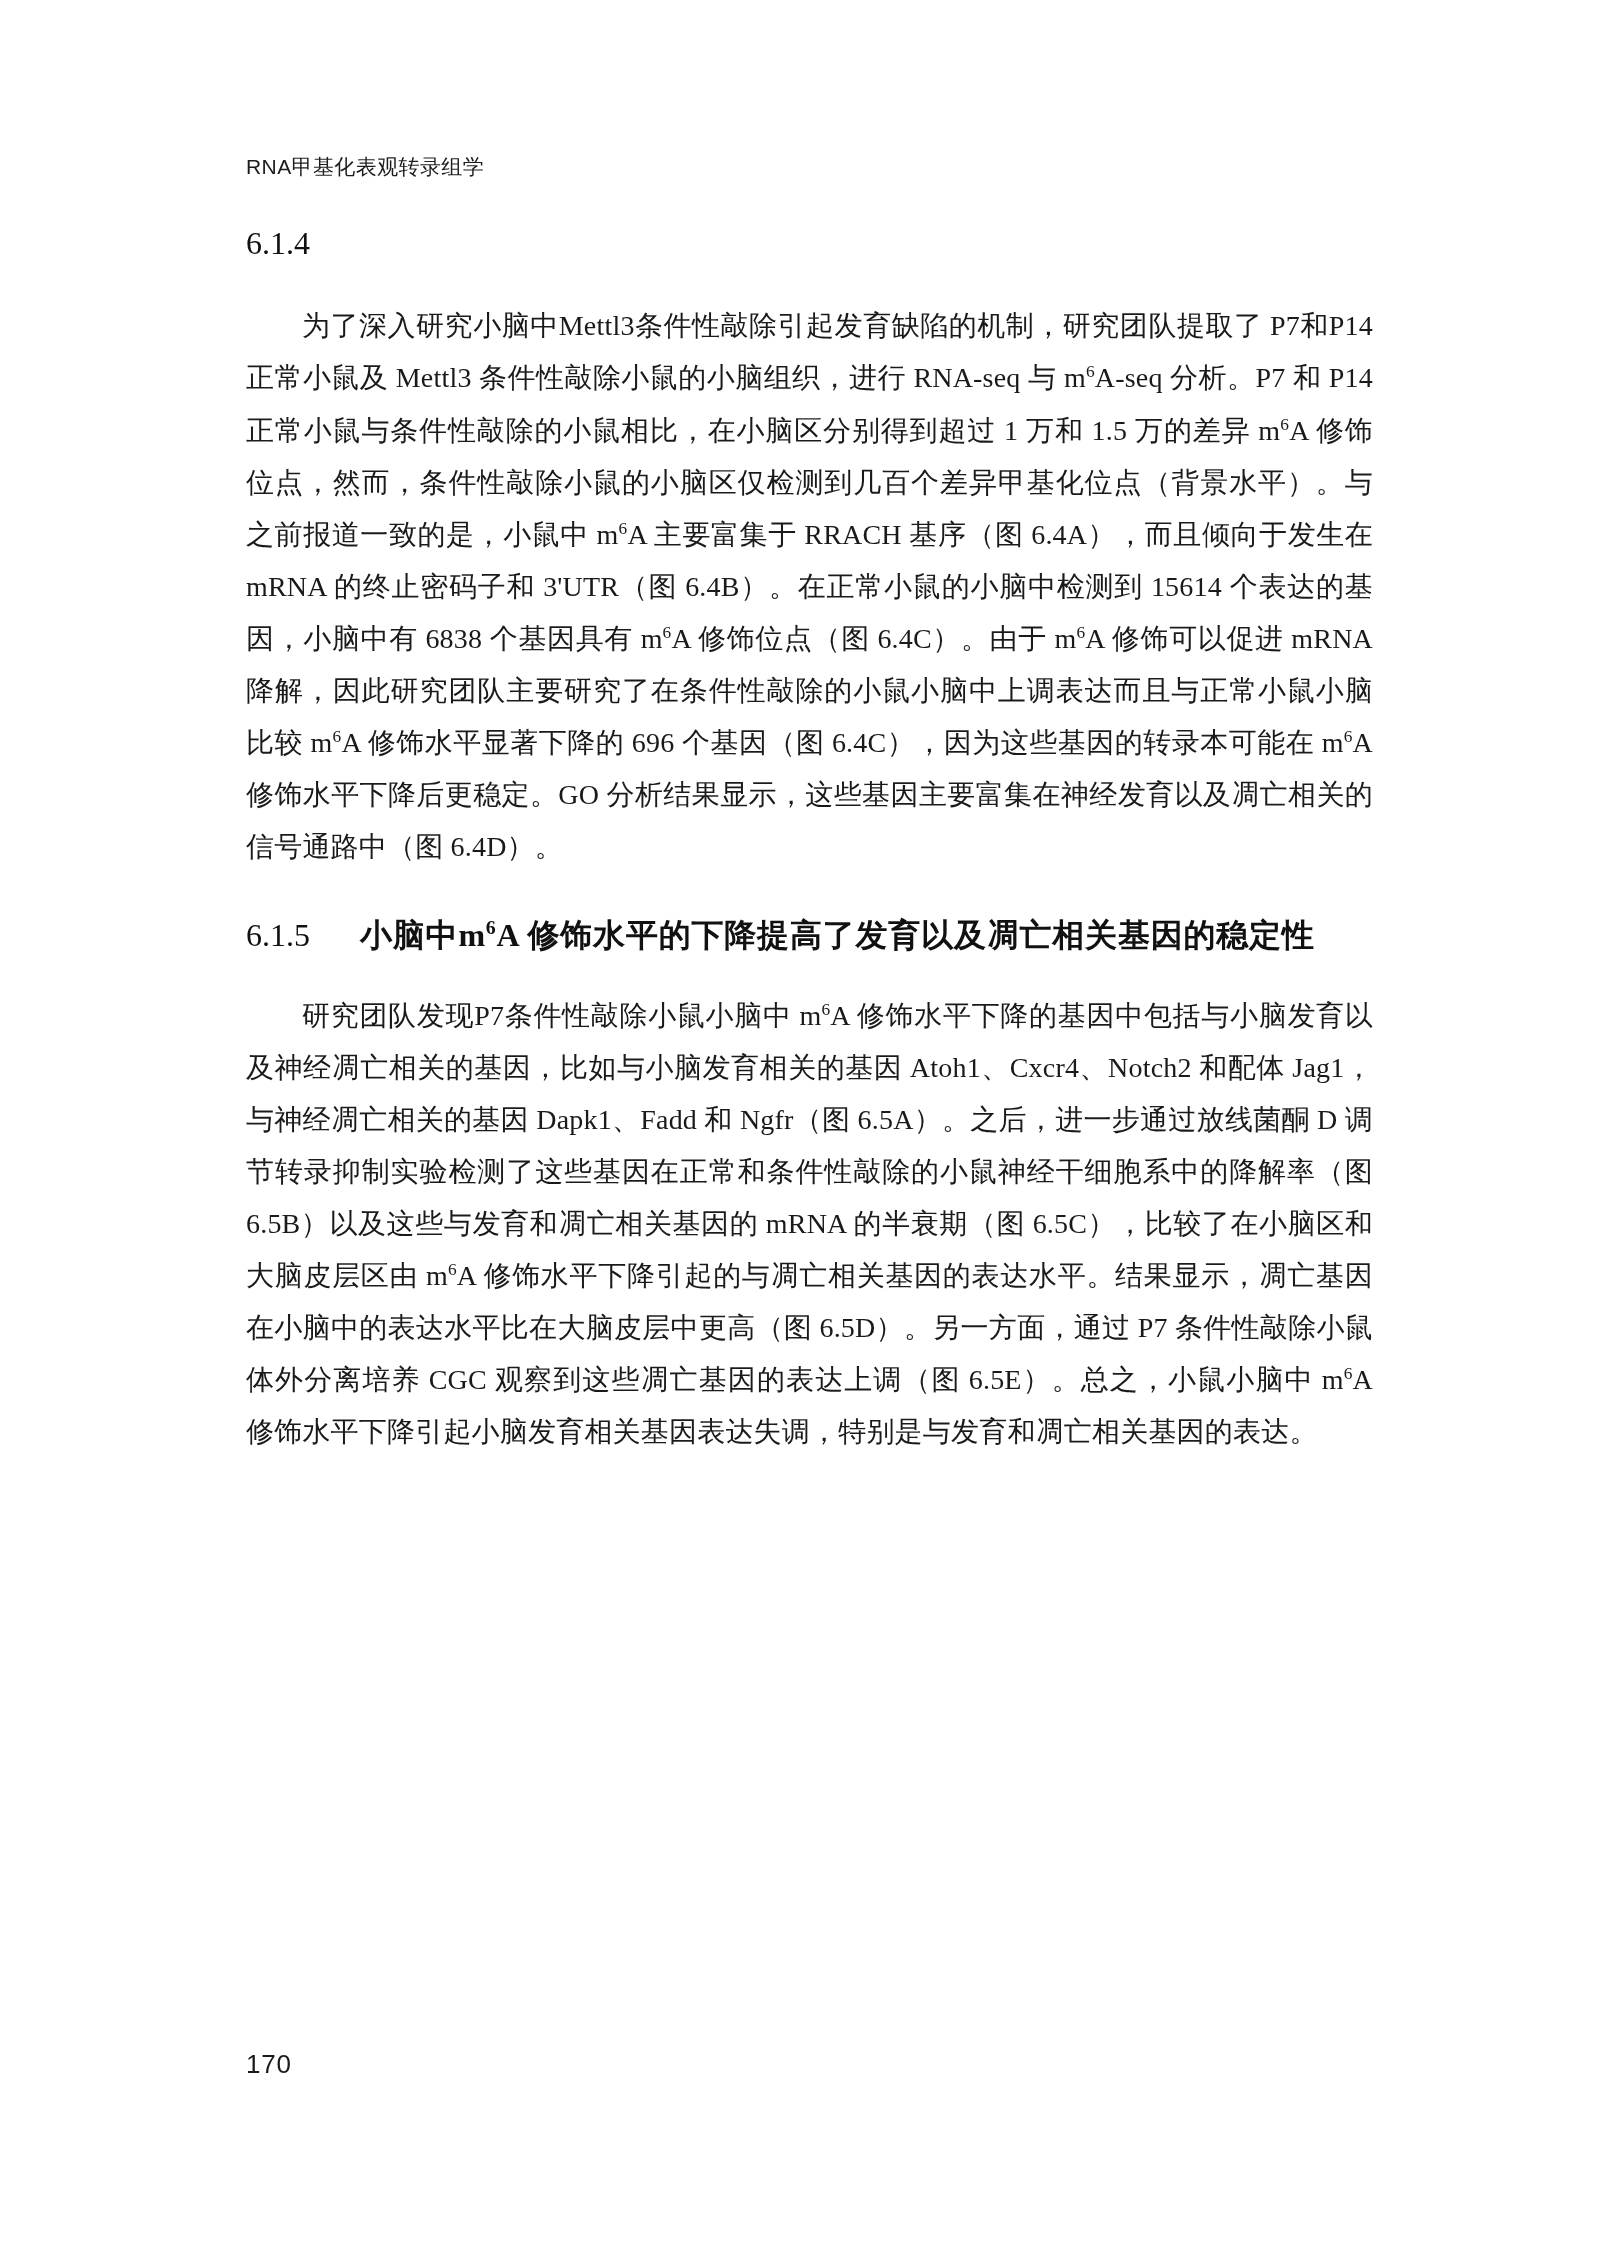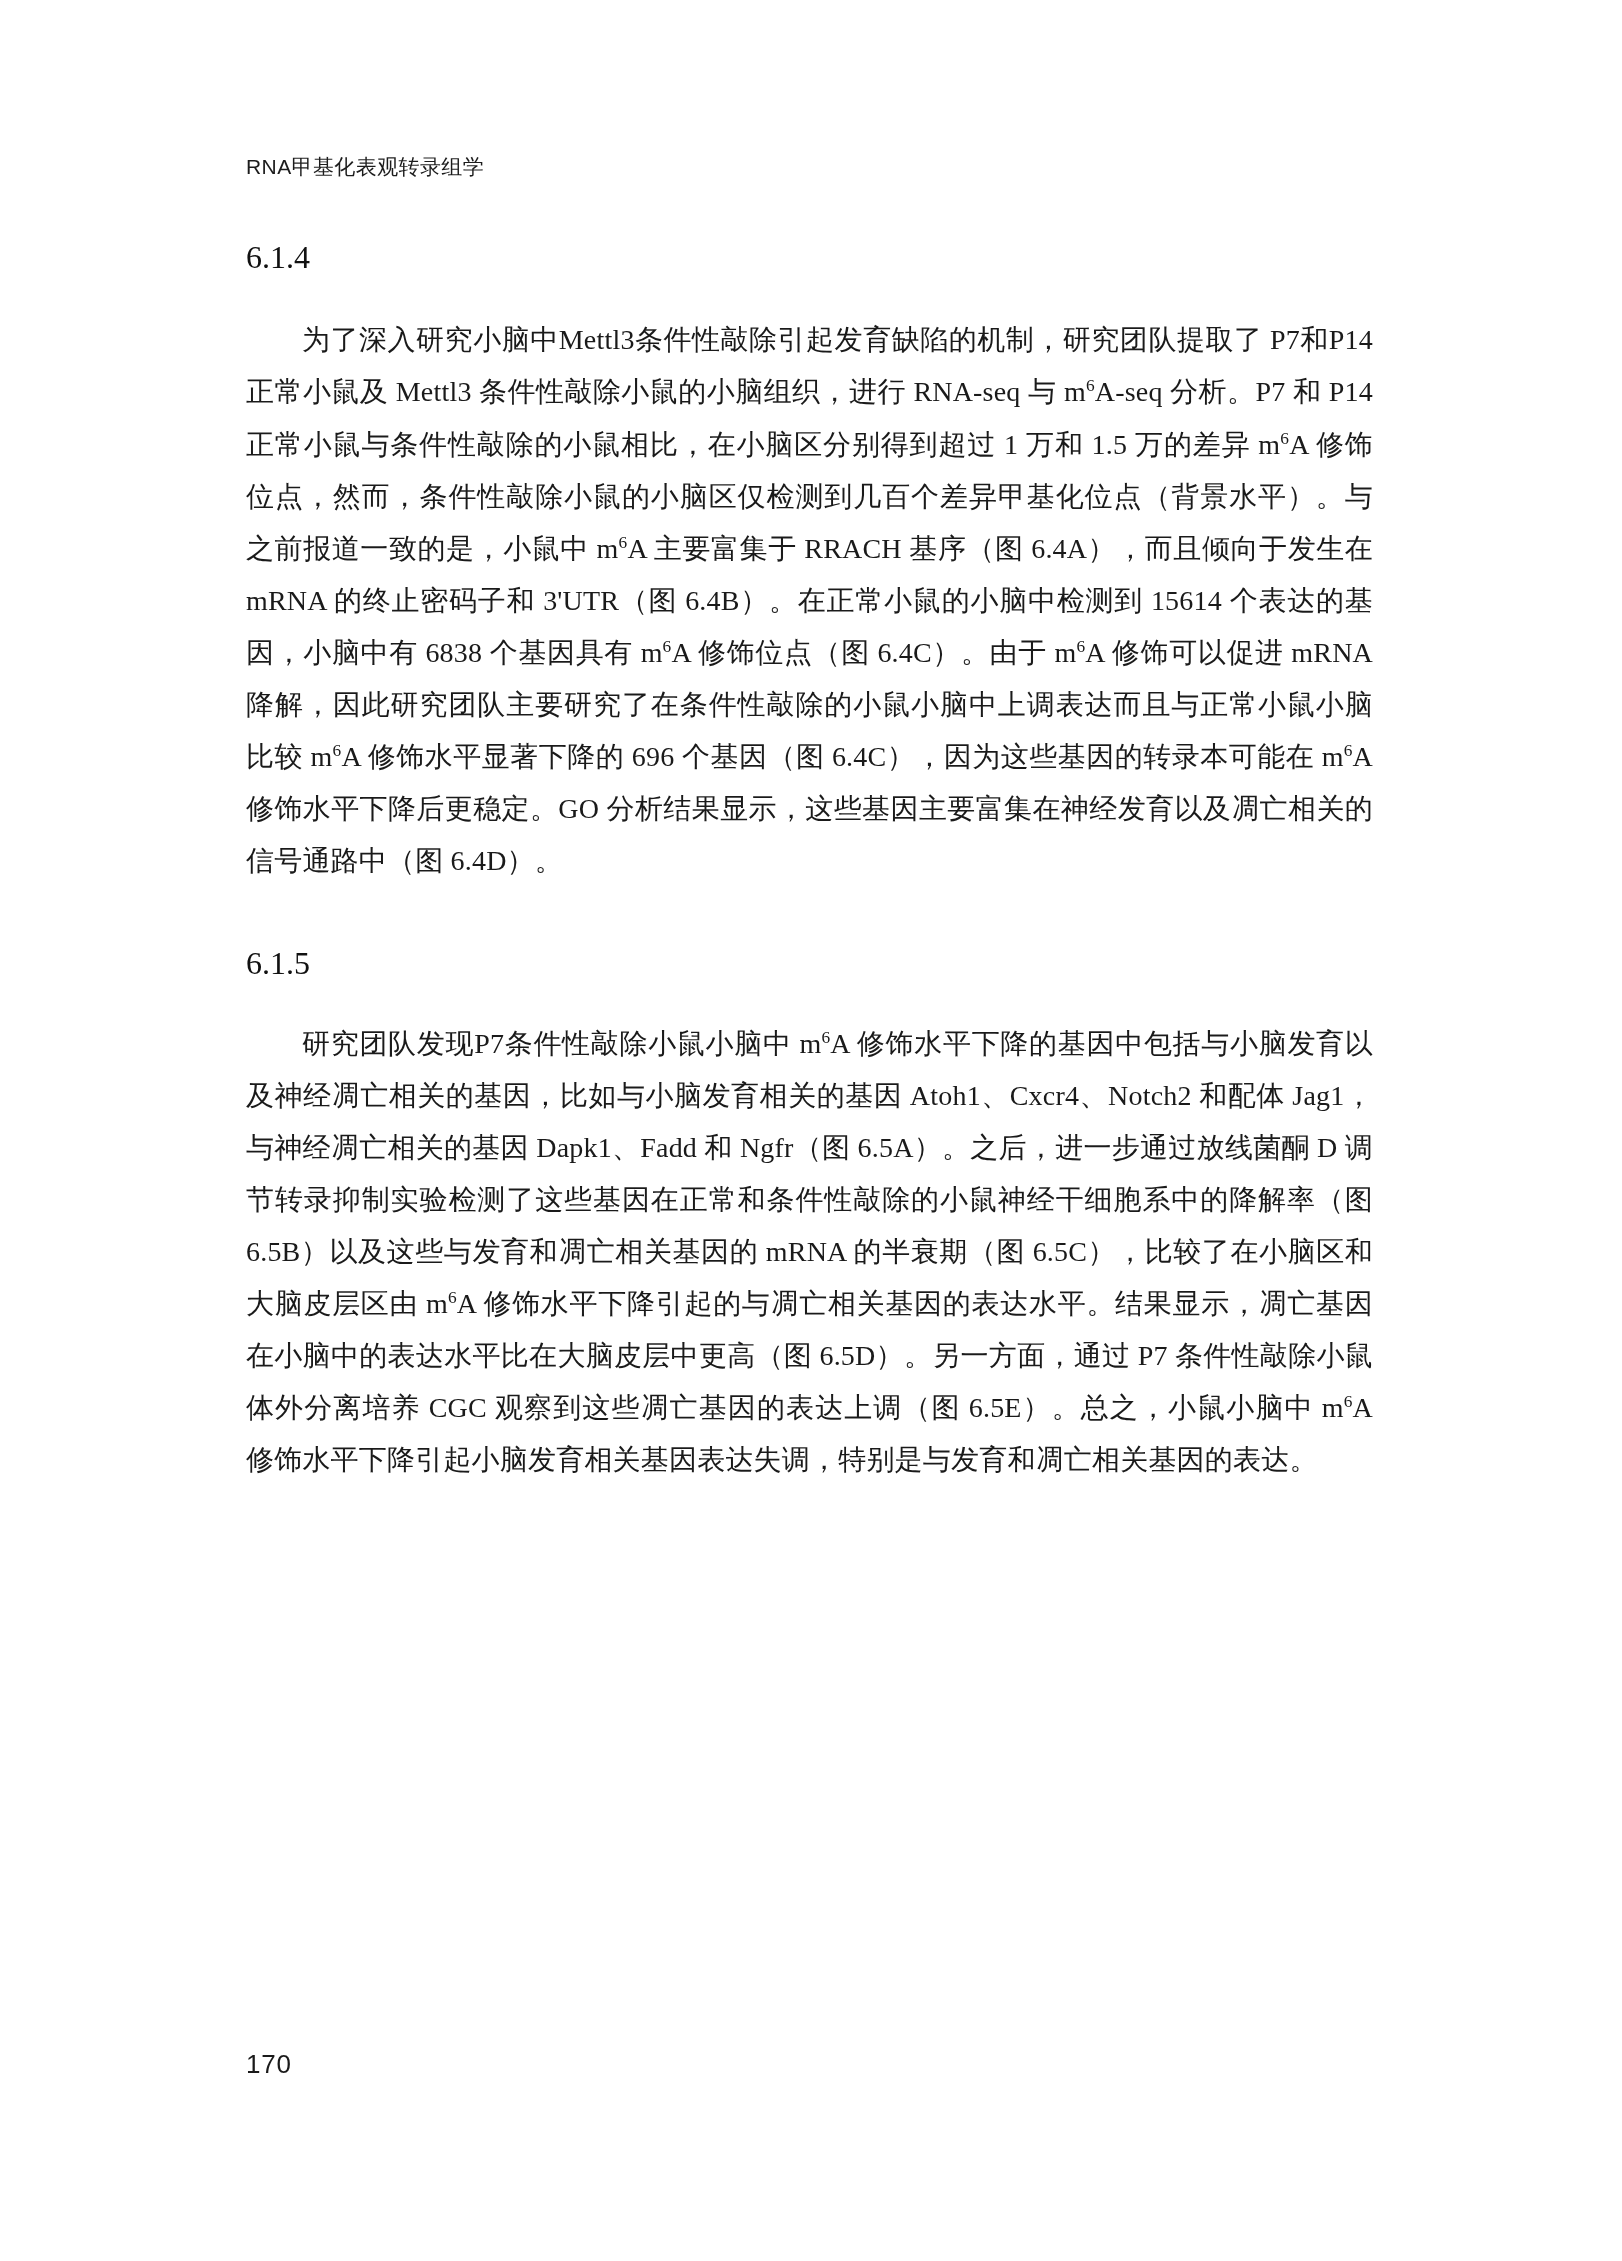--- a/index.html
+++ b/index.html
@@ -29,21 +29,21 @@
     width: 1127px;
   }
   .running-head {
     font-size: 21px;
     letter-spacing: 0.4px;
     color: #1c1c1c;
     margin: 0 0 0 0;
     font-family: "Liberation Sans", "DejaVu Sans", sans-serif;
   }
   .section {
-    margin-top: 53px;
+    margin-top: 39px;
   }
   .section-heading {
     display: flex;
     align-items: flex-start;
     font-size: 32px;
     font-weight: bold;
     line-height: 1.45;
     color: #111;
     font-family: "Liberation Serif", "DejaVu Serif", serif;
   }
@@ -101,20 +101,21 @@
       </div>
 
       <p class="para">
         为了深入研究小脑中<span class="italic">Mettl3</span>条件性敲除引起发育缺陷的机制，研究团队提取了 P7和P14正常小鼠及 <span class="italic">Mettl3</span> 条件性敲除小鼠的小脑组织，进行 RNA-seq 与 m<sup>6</sup>A-seq 分析。P7 和 P14 正常小鼠与条件性敲除的小鼠相比，在小脑区分别得到超过 1 万和 1.5 万的差异 m<sup>6</sup>A 修饰位点，然而，条件性敲除小鼠的小脑区仅检测到几百个差异甲基化位点（背景水平）。与之前报道一致的是，小鼠中 m<sup>6</sup>A 主要富集于 RRACH 基序（图 6.4A），而且倾向于发生在 mRNA 的终止密码子和 3'UTR（图 6.4B）。在正常小鼠的小脑中检测到 15614 个表达的基因，小脑中有 6838 个基因具有 m<sup>6</sup>A 修饰位点（图 6.4C）。由于 m<sup>6</sup>A 修饰可以促进 mRNA 降解，因此研究团队主要研究了在条件性敲除的小鼠小脑中上调表达而且与正常小鼠小脑比较 m<sup>6</sup>A 修饰水平显著下降的 696 个基因（图 6.4C），因为这些基因的转录本可能在 m<sup>6</sup>A 修饰水平下降后更稳定。GO 分析结果显示，这些基因主要富集在神经发育以及凋亡相关的信号通路中（图 6.4D）。
       </p>
     </div>
 
     <div class="section">
       <div class="section-heading">
         <span class="section-num">6.1.5</span>
+        <span class="section-title">小脑中m<sup>6</sup>A 修饰水平的下降提高了发育以及凋亡相关基因的稳定性</span>
       </div>
 
       <p class="para tight">
         研究团队发现P7条件性敲除小鼠小脑中 m<sup>6</sup>A 修饰水平下降的基因中包括与小脑发育以及神经凋亡相关的基因，比如与小脑发育相关的基因 <span class="italic">Atoh1</span>、<span class="italic">Cxcr4</span>、<span class="italic">Notch2</span> 和配体 <span class="italic">Jag1</span>，与神经凋亡相关的基因 <span class="italic">Dapk1</span>、<span class="italic">Fadd</span> 和 <span class="italic">Ngfr</span>（图 6.5A）。之后，进一步通过放线菌酮 D 调节转录抑制实验检测了这些基因在正常和条件性敲除的小鼠神经干细胞系中的降解率（图 6.5B）以及这些与发育和凋亡相关基因的 mRNA 的半衰期（图 6.5C），比较了在小脑区和大脑皮层区由 m<sup>6</sup>A 修饰水平下降引起的与凋亡相关基因的表达水平。结果显示，凋亡基因在小脑中的表达水平比在大脑皮层中更高（图 6.5D）。另一方面，通过 P7 条件性敲除小鼠体外分离培养 CGC 观察到这些凋亡基因的表达上调（图 6.5E）。总之，小鼠小脑中 m<sup>6</sup>A 修饰水平下降引起小脑发育相关基因表达失调，特别是与发育和凋亡相关基因的表达。
       </p>
     </div>
 
   </div>
 
   <div class="folio">170</div>

